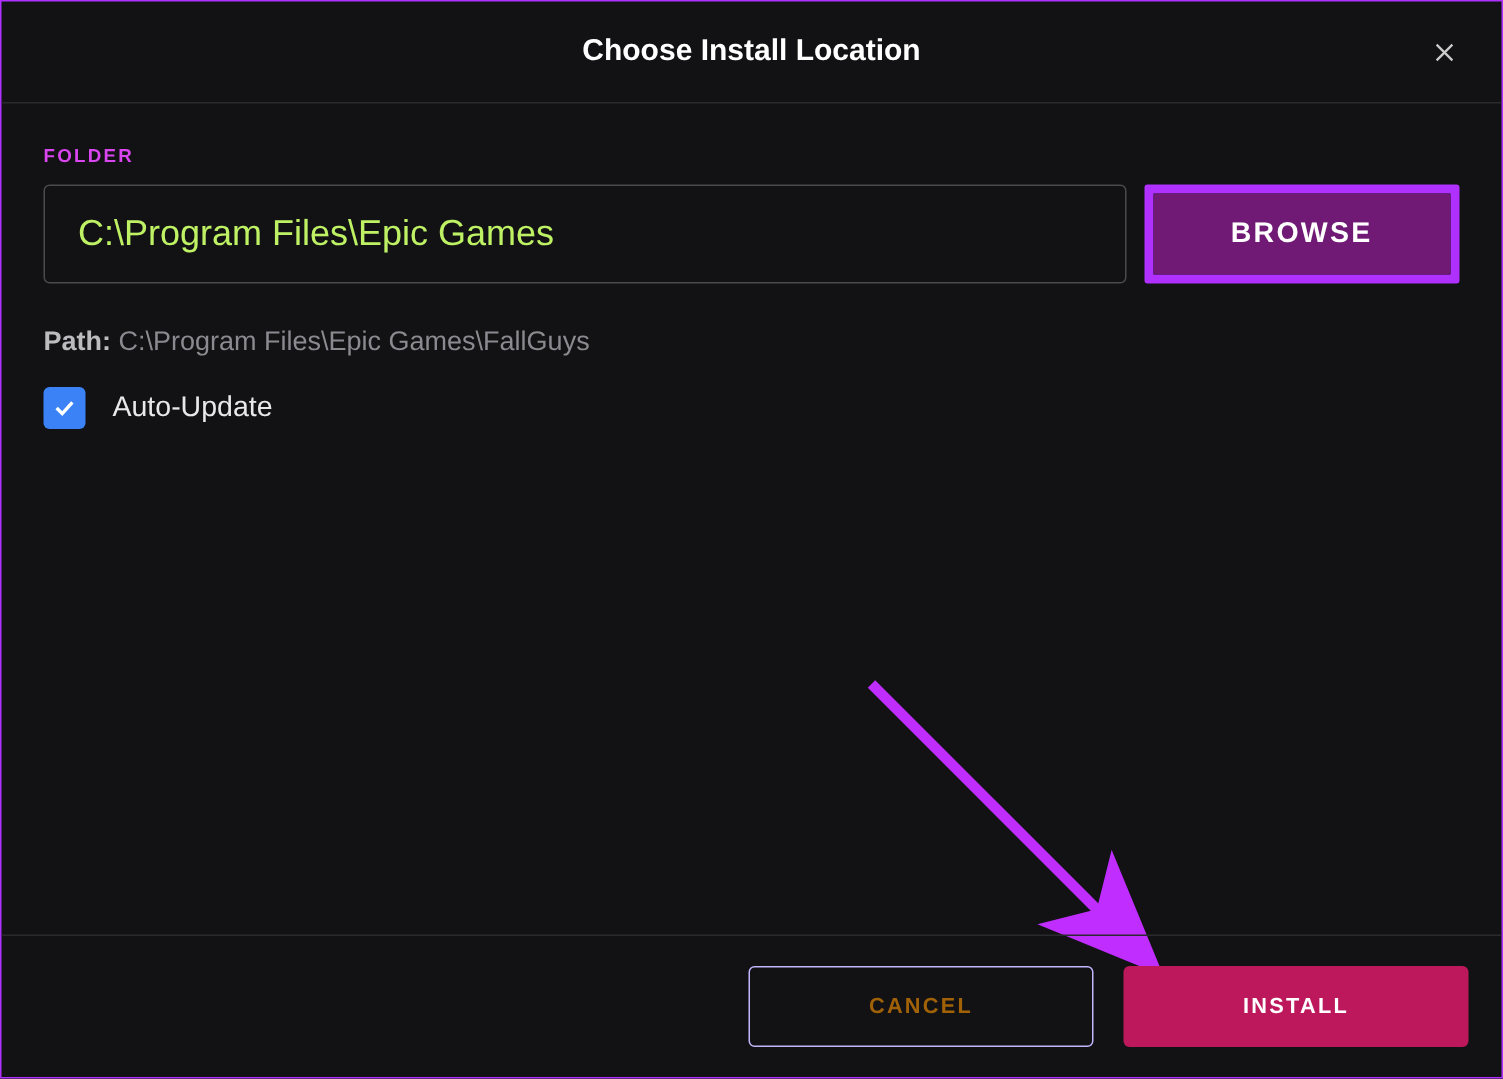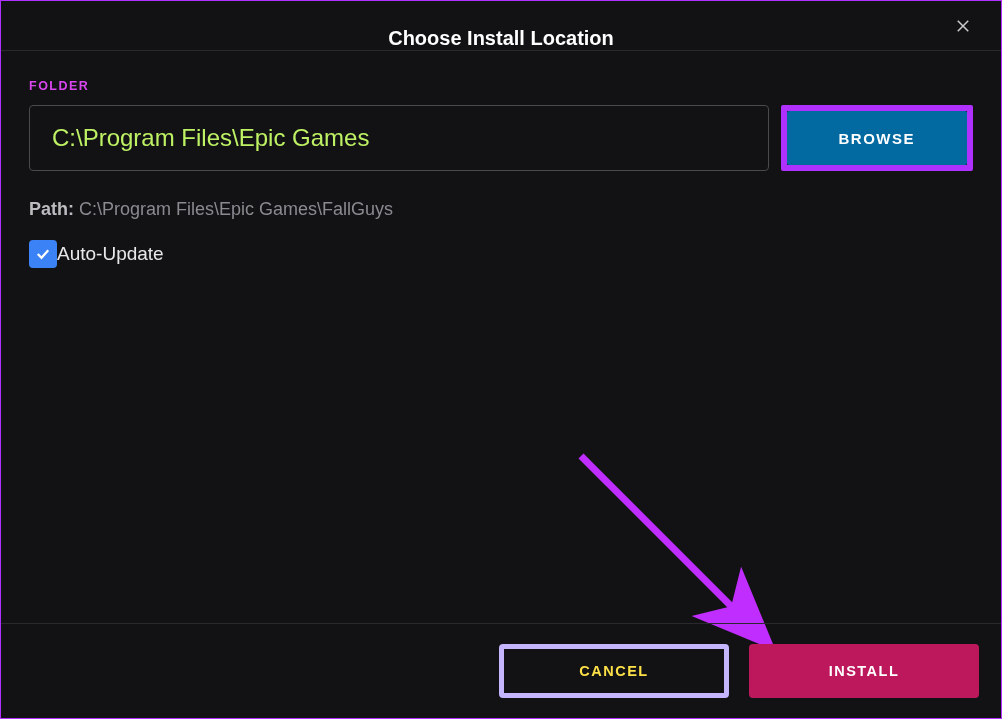--- a/index.html
+++ b/index.html
@@ -8,23 +8,23 @@
     font-family: -apple-system, BlinkMacSystemFont, "Segoe UI", Arial, sans-serif;
     width: 1002px;
     height: 719px;
     overflow: hidden;
     position: relative;
     color: #fff;
     border: 1px solid #b030ff;
   }
   .header {
     position: relative;
-    height: 50px;
-    display: flex;
-    align-items: flex-end;
+    height: 68px;
+    display: flex;
+    align-items: center;
     justify-content: center;
     border-bottom: 1px solid #2a2a2e;
   }
   .header-title {
     font-size: 20px;
     font-weight: 700;
     color: #fff;
   }
   .close-btn {
     position: absolute;
@@ -67,24 +67,24 @@
     padding: 18px 22px;
     color: #bef264;
     font-size: 24px;
     outline: none;
   }
   .browse-wrap {
     border: 6px solid #b030ff;
     border-radius: 2px;
   }
   .browse-btn {
-    background: #0369a1;
+    background: #701a75;
     border: none;
     color: #fff;
-    font-size: 15px;
+    font-size: 19px;
     font-weight: 700;
     letter-spacing: 1.5px;
     padding: 0 52px;
     height: 100%;
     min-height: 54px;
     cursor: pointer;
     border-radius: 2px;
   }
 
   .path-line {
@@ -93,20 +93,21 @@
     margin-bottom: 20px;
   }
   .path-label {
     color: #bcbcc0;
     font-weight: 600;
   }
 
   .check-row {
     display: flex;
     align-items: center;
+    gap: 18px;
     margin-bottom: 26px;
   }
   .checkbox {
     width: 28px;
     height: 28px;
     background: #3b82f6;
     border-radius: 4px;
     display: flex;
     align-items: center;
     justify-content: center;
@@ -134,22 +135,22 @@
     height: 54px;
     border-radius: 4px;
     font-size: 14.5px;
     font-weight: 700;
     letter-spacing: 1.5px;
     cursor: pointer;
     border: none;
   }
   .btn-cancel {
     background: transparent;
-    border: 5px solid #c4b5fd;
-    color: #fde047;
+    border: 1px solid #c4b5fd;
+    color: #a16207;
   }
   .btn-install {
     background: #be185d;
     color: #fff;
   }
 
   
   .arrow {
     position: absolute;
     left: 570px;

